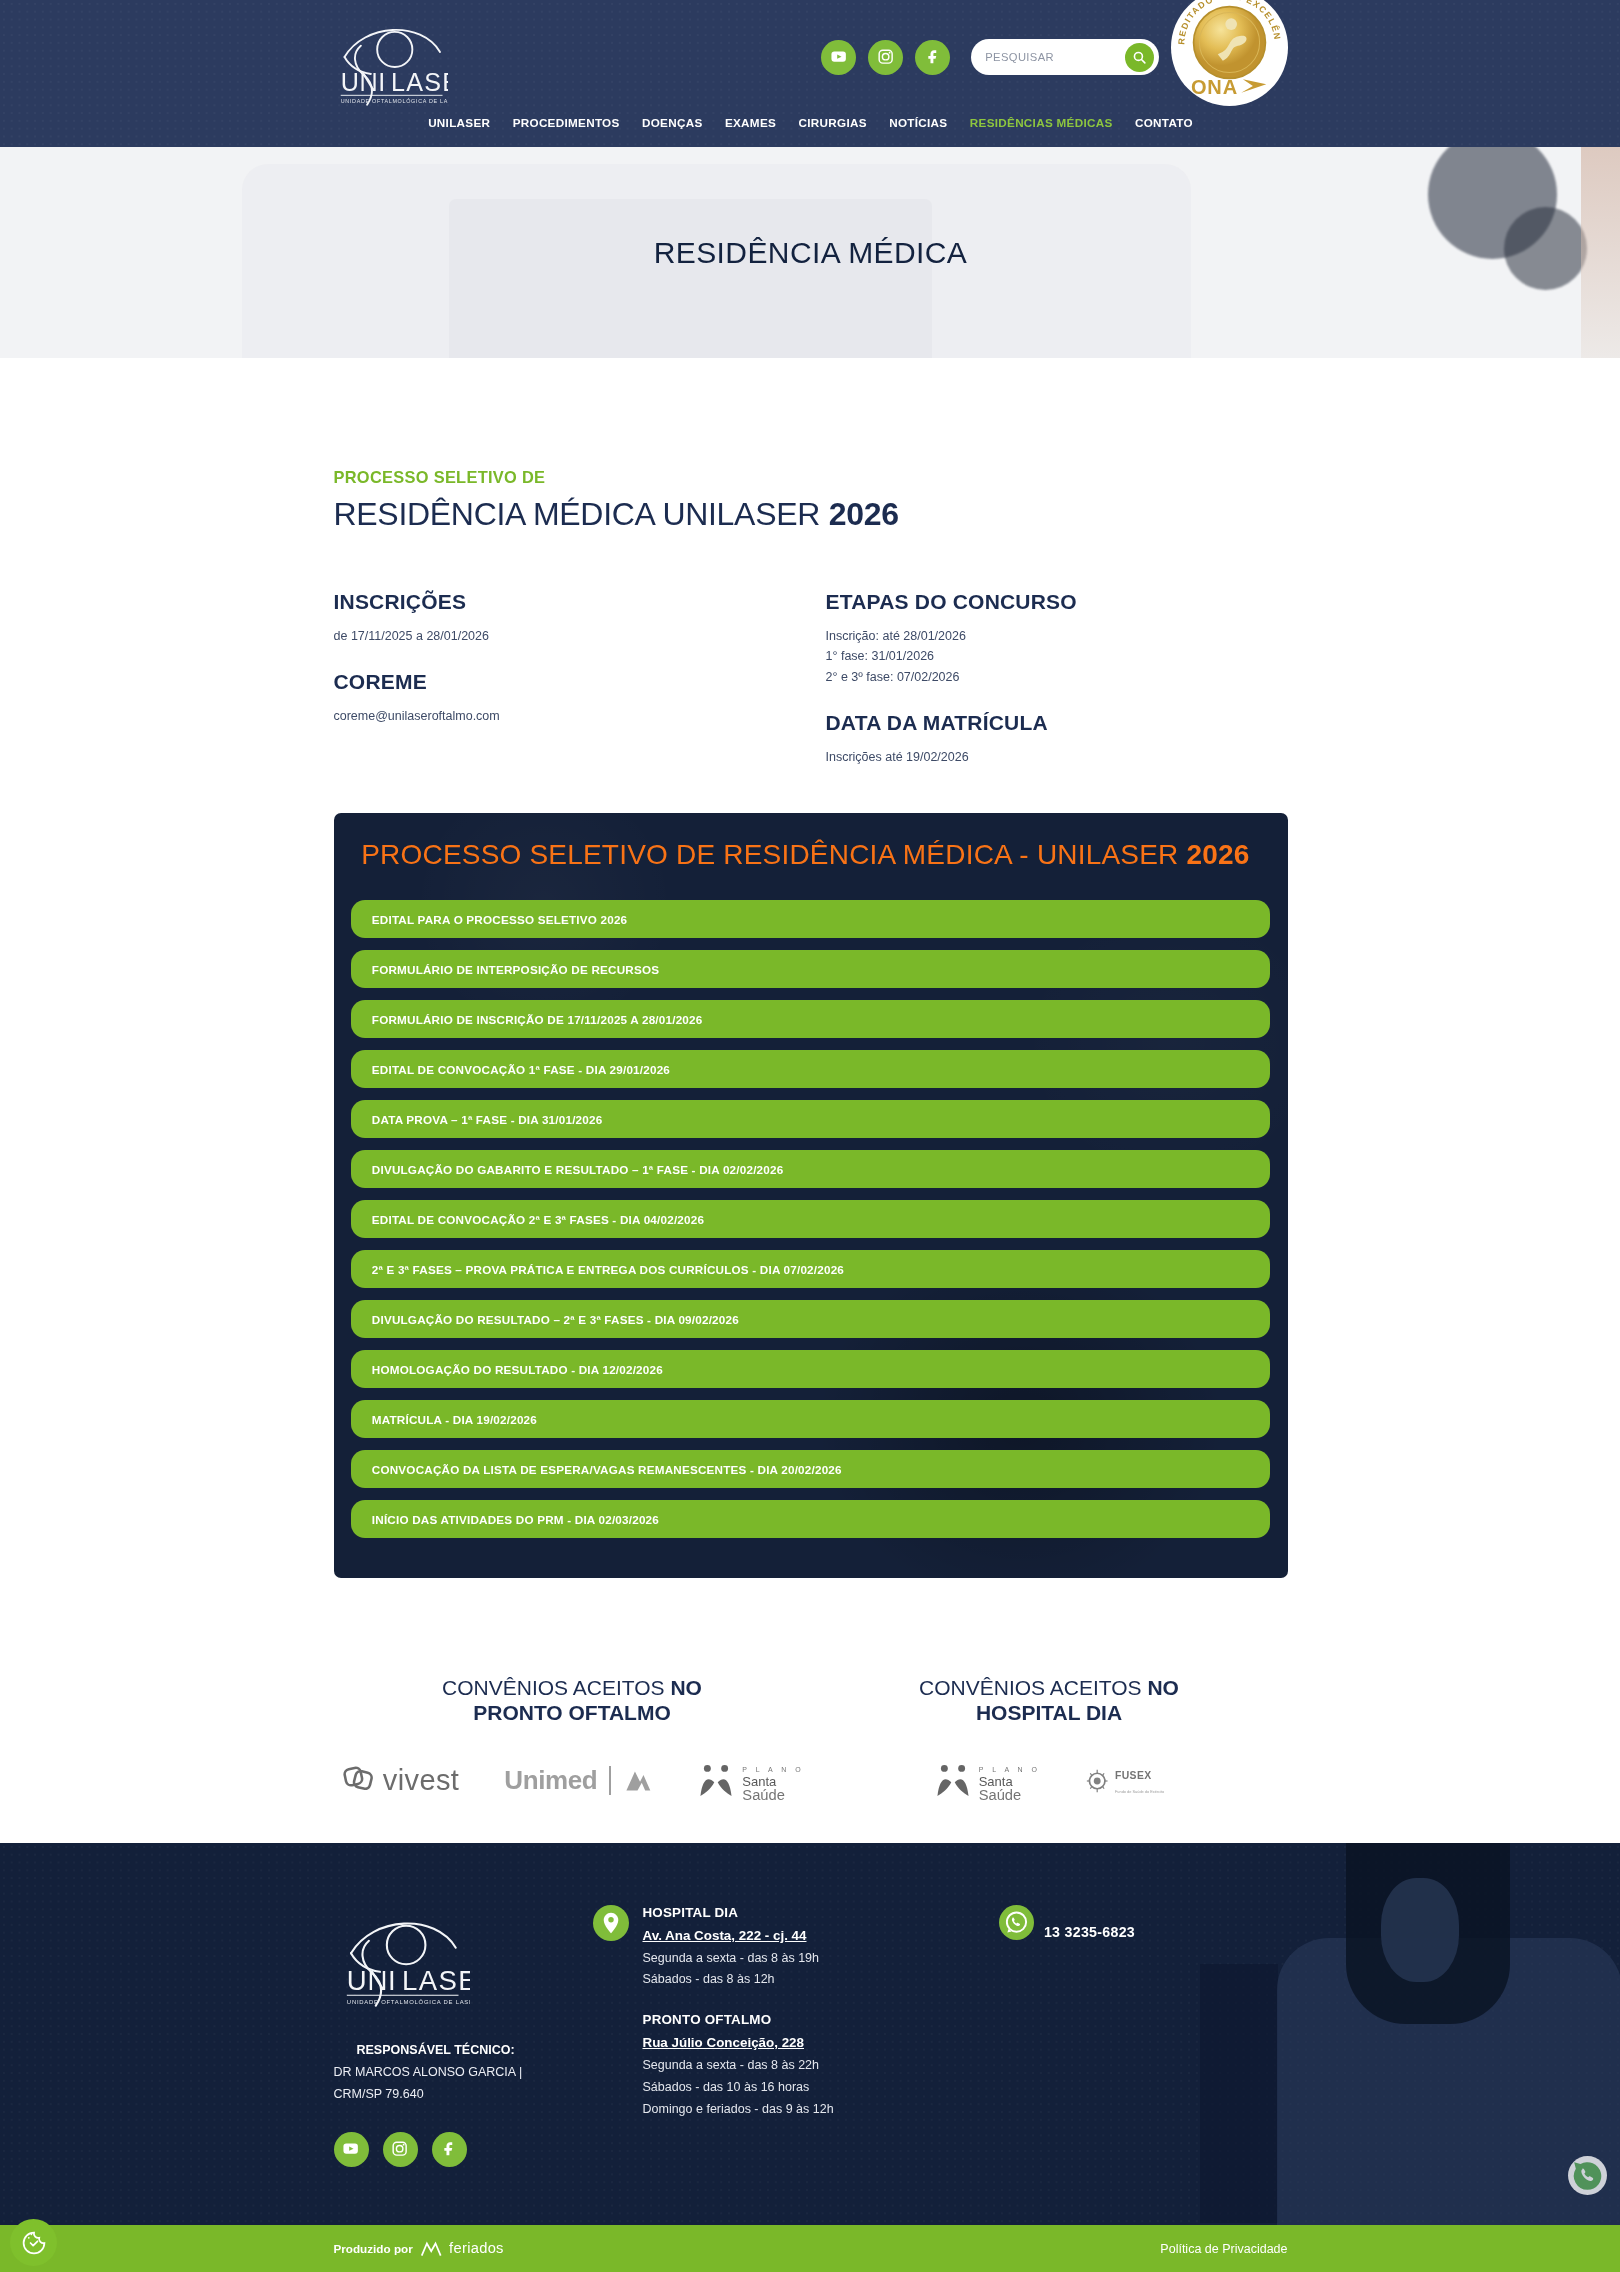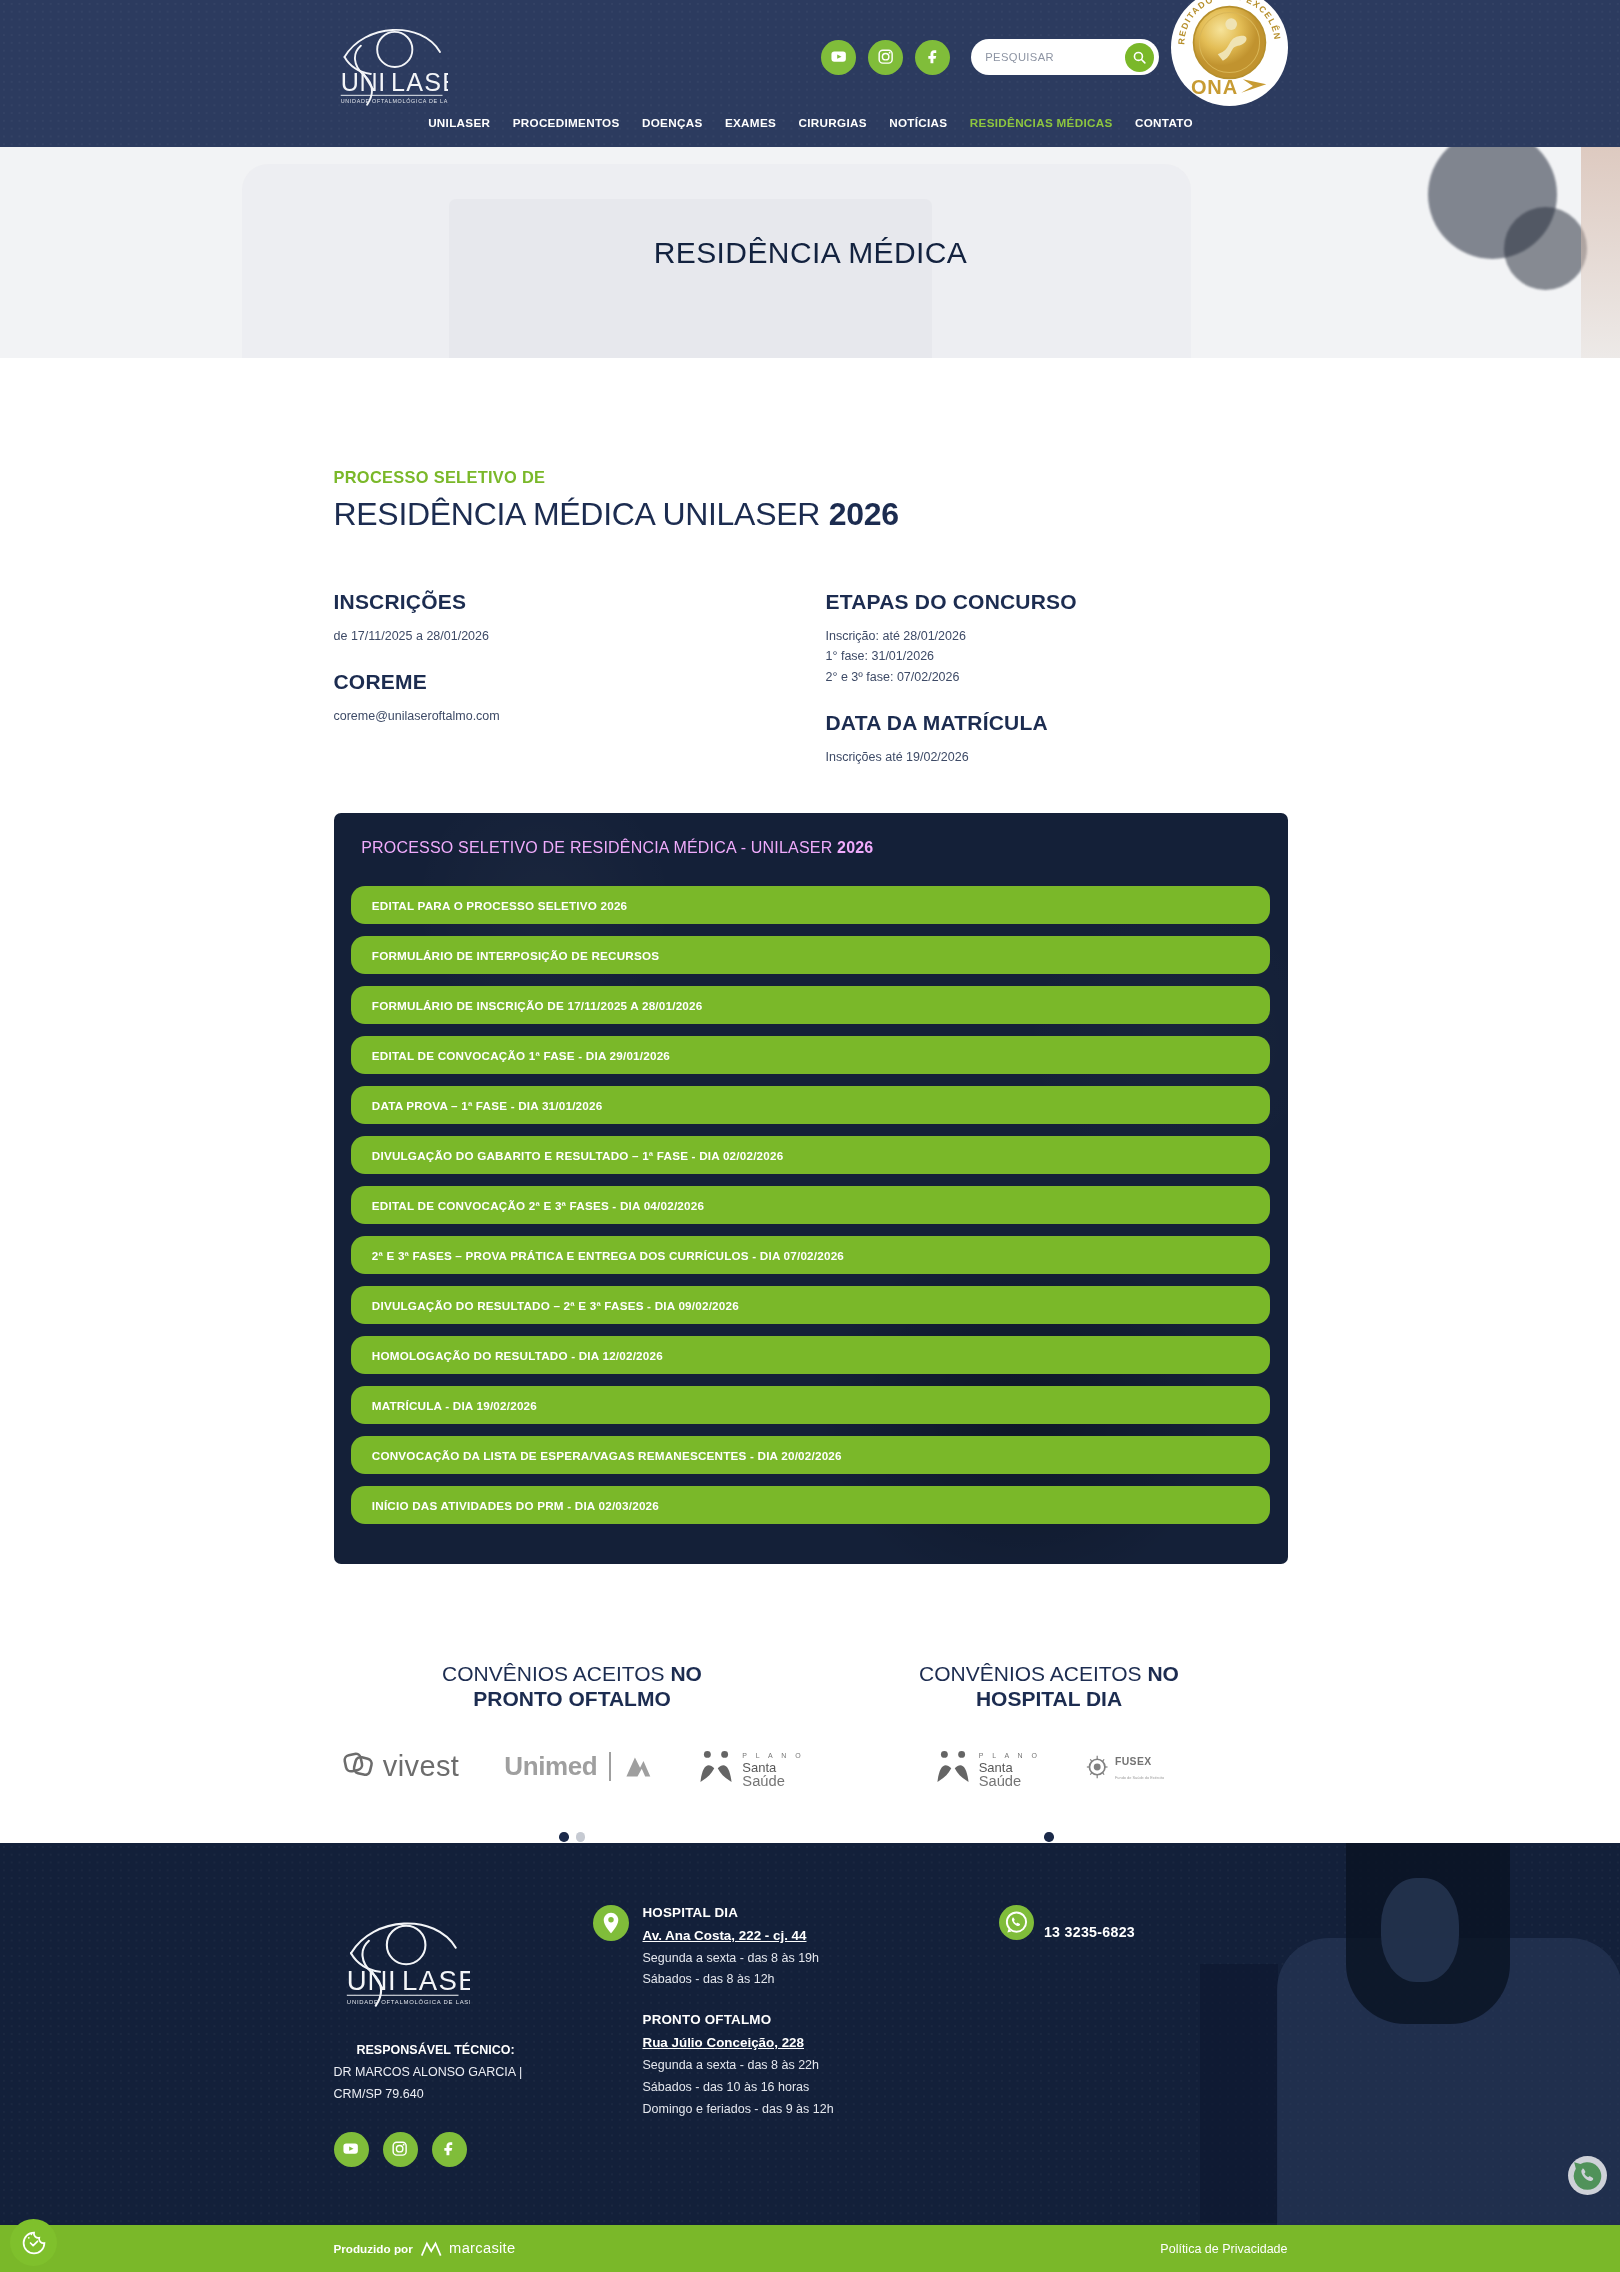--- a/index.html
+++ b/index.html
@@ -84,21 +84,21 @@
     padding:26px 17.3px 40px 17.3px; position:relative; overflow:hidden;
   }
   .process-card::before {
     content:""; position:absolute; inset:0;
     background:
       radial-gradient(190px 190px at 22% 12%, rgba(255,255,255,.028), transparent 70%),
       radial-gradient(293px 259px at 72% 80%, rgba(0,0,0,.30), transparent 70%),
       radial-gradient(224px 207px at 88% 30%, rgba(255,255,255,.02), transparent 70%);
   }
   .process-card > * { position:relative; }
-  .card-title { color:#f0abfc; font-size:16px; font-weight:300; letter-spacing:0.2px; padding-left:10.4px; }
+  .card-title { color:#f97316; font-size:28px; font-weight:300; letter-spacing:0.2px; padding-left:10.4px; }
   .card-title b { font-weight:700; }
   .btn-list { margin-top:29px; display:flex; flex-direction:column; gap:12px; }
   .gbtn {
     display:flex; align-items:center; height:38px; background:#7ab829; border-radius:14px;
     padding:0 21px; color:#ffffff; font-size:11.7px; font-weight:700; letter-spacing:0.2px;
     text-decoration:none; cursor:pointer;
   }
 
   
   .convenios { display:flex; margin-top:97px; }
@@ -503,18 +503,18 @@
       <circle cx="12" cy="5" r="1" fill="#ffffff" stroke="none"></circle>
       <path d="M11 15 l3 3 l5 -5" stroke-linecap="round" stroke-linejoin="round"></path>
     </svg>
   </div>
   <div class="container bottom-inner">
     <div class="produced">
       <span>Produzido por</span>
       <svg width="22.4" height="17.3" viewBox="0 0 26 20" fill="none" stroke="#ffffff" stroke-width="2">
         <path d="M2 18 L8 4 L13 13 L18 4 L24 18"></path>
       </svg>
-      <span class="marca-word">marcasite</span>
+      <span class="marca-word">feriados</span>
     </div>
     <a class="privacy-link">Política de Privacidade</a>
   </div>
 </div>
 
 
 </body></html>

